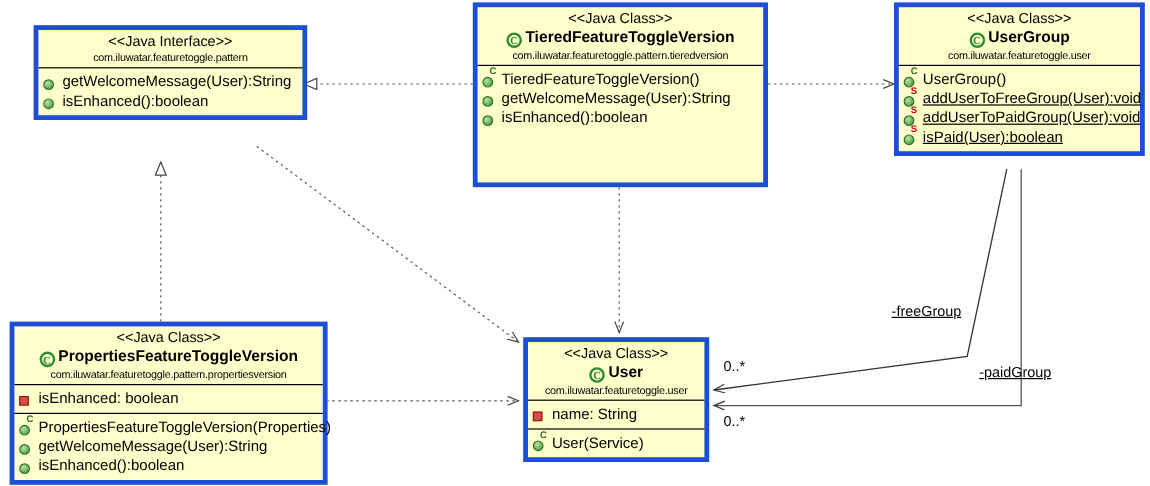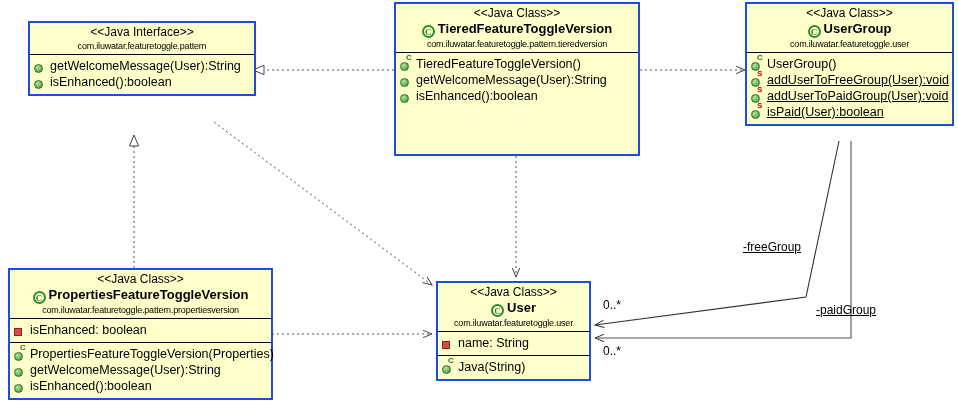--- a/index.html
+++ b/index.html
@@ -22,21 +22,21 @@
     left: 0;
     top: 0;
     width: 958px;
     height: 405px;
     pointer-events: none;
   }
   .uml-class {
     position: absolute;
     box-sizing: border-box;
     background: #ffffcc;
-    border: 2px solid #1d4ed8;
+    border: 4px solid #1d4ed8;
     font-size: 12px;
     color: #000000;
     z-index: 2;
   }
   .hdr {
     padding: 3px 6px 3px 6px;
     text-align: center;
     line-height: 1.15;
   }
   .stereotype {
@@ -215,21 +215,21 @@
 
     <g>
       <path d="M839,141 L806,297 L595,325" fill="none" stroke="#333" stroke-width="1.1" marker-end="url(#openarrowblk)"></path>
     </g>
 
     <g>
       <path d="M851,141 L851,338 L595,338" fill="none" stroke="#555" stroke-width="1.1" marker-end="url(#openarrowblk)"></path>
     </g>
   </svg>
 
-  <div class="edge-label underline" style="left:743px; top:240px;">-freeGroup</div>
+  <div class="edge-label underline" style="left:743px; top:252px;">-freeGroup</div>
   <div class="edge-label underline" style="left:816px; top:303px;">-paidGroup</div>
   <div class="edge-label" style="left:603px; top:298px;">0..*</div>
   <div class="edge-label" style="left:603px; top:344px;">0..*</div>
 
   <div class="uml-class" style="left:28px; top:21px; width:228px;">
     <div class="hdr">
       <span class="stereotype">&lt;&lt;Java Interface&gt;&gt;</span>
       <span class="pkg">com.iluwatar.featuretoggle.pattern</span>
     </div>
     <div class="sep double"></div>
@@ -372,18 +372,18 @@
         <span class="mtext">name: String</span>
       </div>
     </div>
     <div class="sep"></div>
     <div class="compartment">
       <div class="member">
         <span class="ico-wrap">
             <span class="ico ico-method"></span>
             <span class="badge badge-c">C</span>
           </span>
-        <span class="mtext">Java(String)</span>
+        <span class="mtext">User(Service)</span>
       </div>
     </div>
   </div>
 
 </div>
 
 </body></html>

